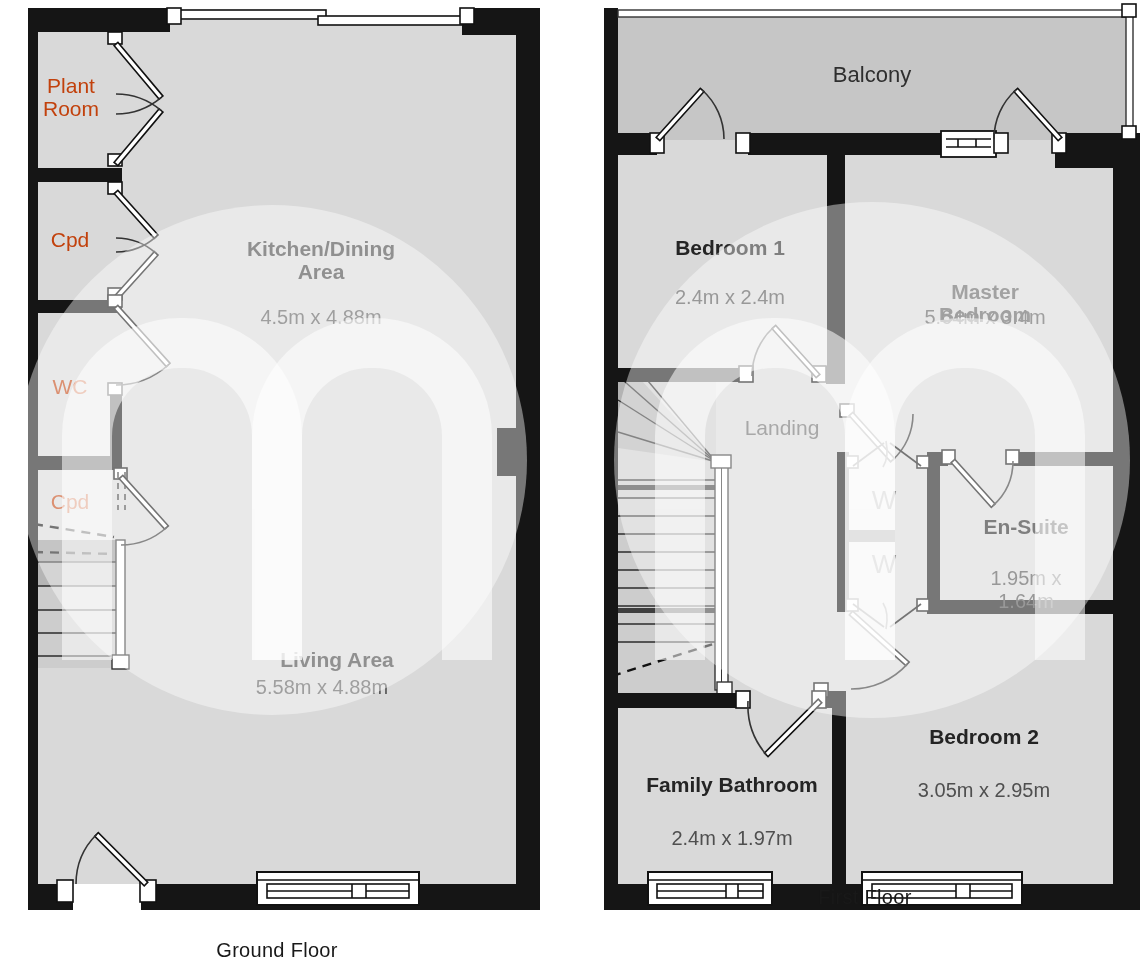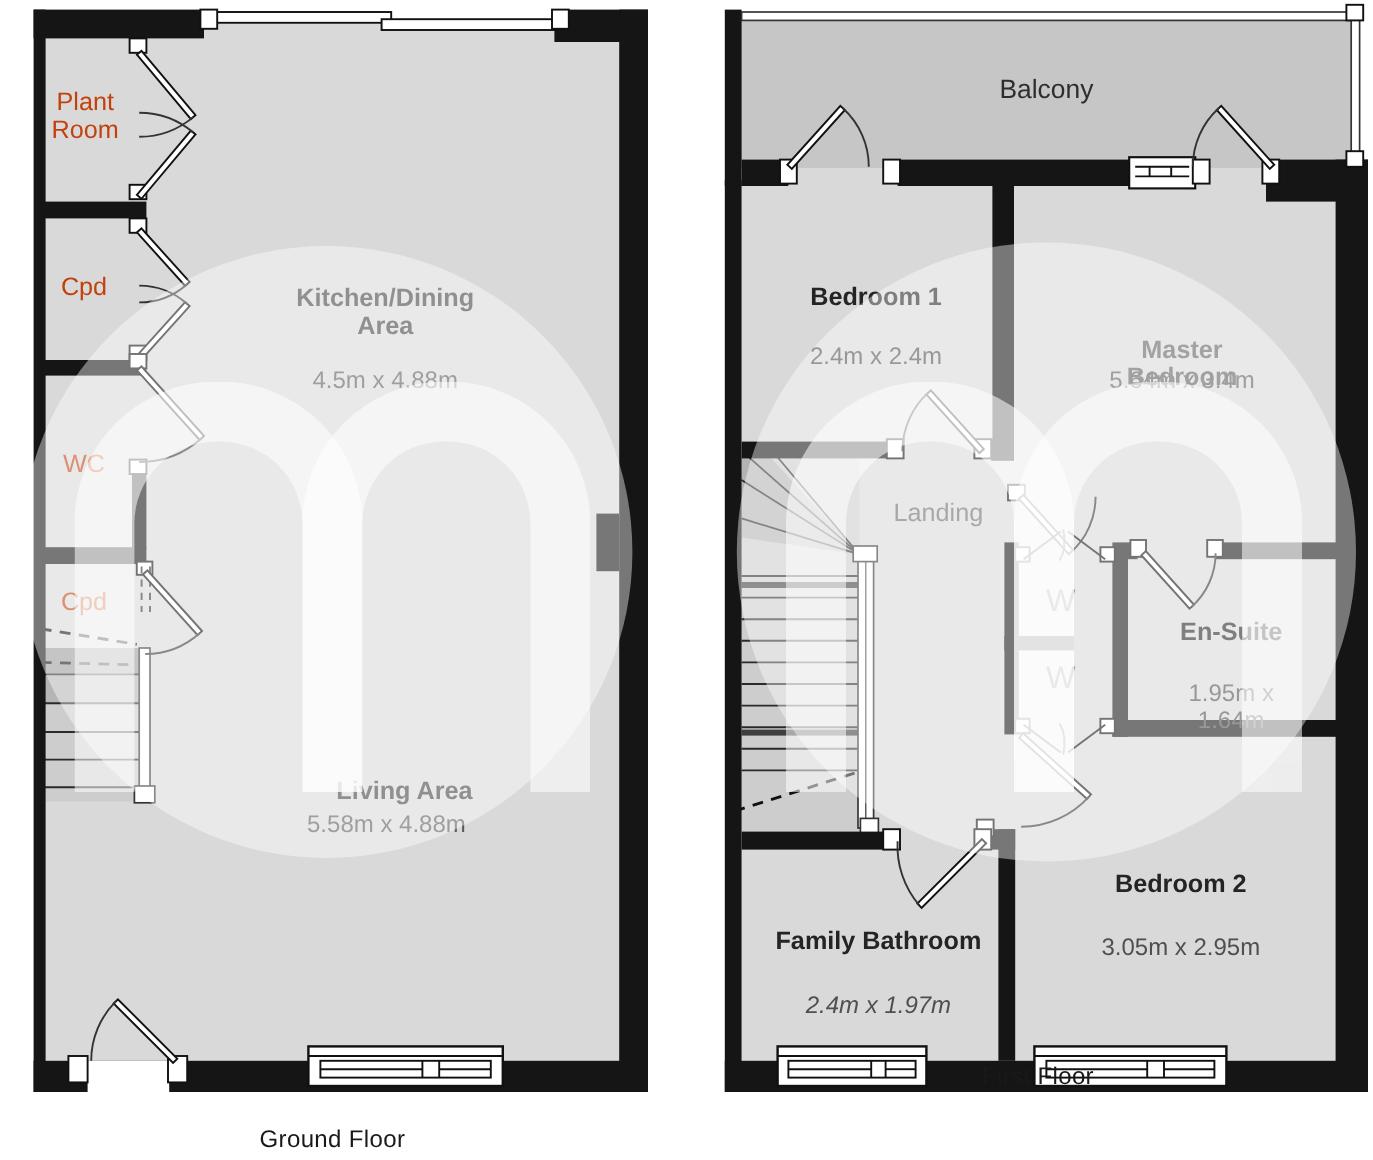--- a/index.html
+++ b/index.html
@@ -311,21 +311,21 @@
 <div class="label nm-dark" style="left:730px;top:236px;">Bedroom 1</div>
 <div class="label dims" style="left:730px;top:259px;">2.4m x 2.4m</div>
 <div class="label nm-master" style="left:985px;top:280px;">Master Bedroom</div>
 <div class="label dims-gray" style="left:985px;top:306px;">5.64m x 3.4m</div>
 <div class="label nm-landing" style="left:782px;top:416px;">Landing</div>
 <div class="label nm-w" style="left:884px;top:489px;">W</div>
 <div class="label nm-w" style="left:884px;top:553px;">W</div>
 <div class="label nm-dark" style="left:1026px;top:515px;">En-Suite</div>
 <div class="label dims" style="left:1026px;top:540px;">1.95m x 1.64m</div>
 <div class="label nm-dark" style="left:732px;top:773px;">Family Bathroom</div>
-<div class="label dims" style="left:732px;top:800px;font-style:italic;">2.4m x 1.97m</div>
+<div class="label dims" style="left:732px;top:800px;">2.4m x 1.97m</div>
 <div class="label nm-dark" style="left:984px;top:725px;">Bedroom 2</div>
 <div class="label dims" style="left:984px;top:752px;">3.05m x 2.95m</div>
 <div class="caption" style="left:865px;top:886px;">First Floor</div>
 
 <div class="wm-circle" style="left:17px;top:205px;width:510px;height:510px;"></div>
 <div class="wm-arch" style="left:62px;top:318px;"></div>
 <div class="wm-arch" style="left:252px;top:318px;"></div>
 
 <div class="wm-circle" style="left:614px;top:202px;width:516px;height:516px;"></div>
 <div class="wm-arch" style="left:655px;top:318px;"></div>

